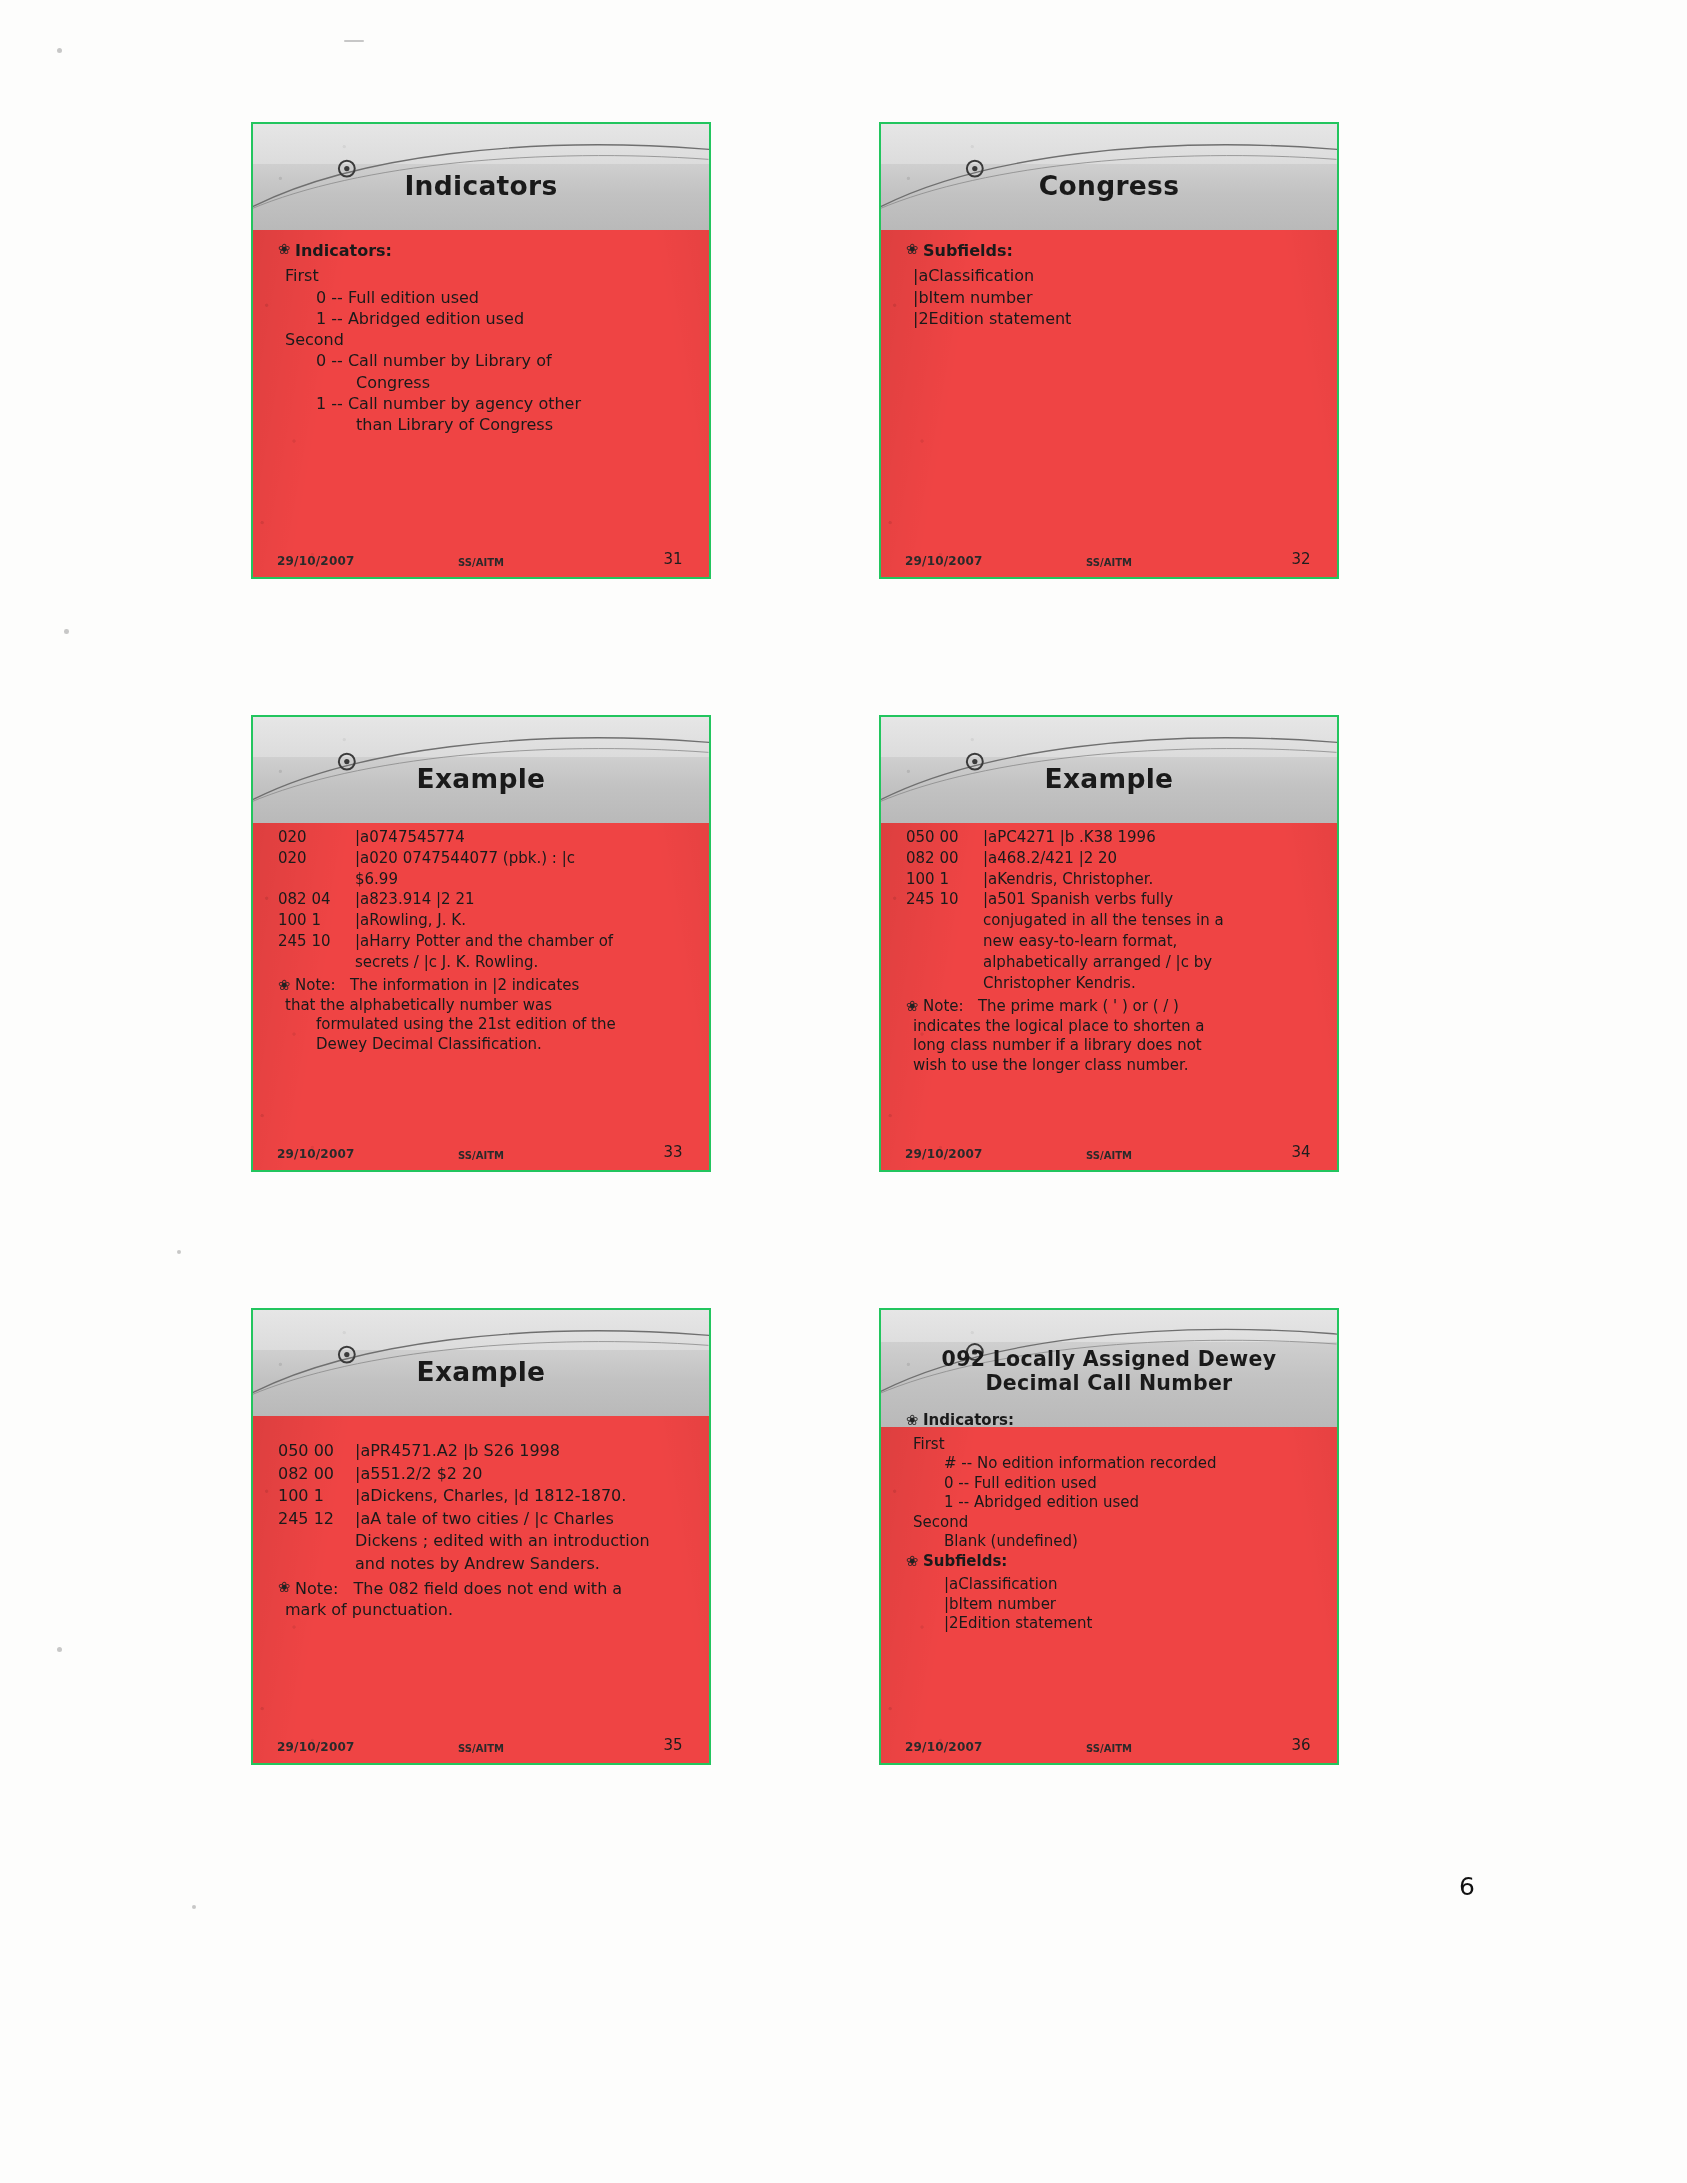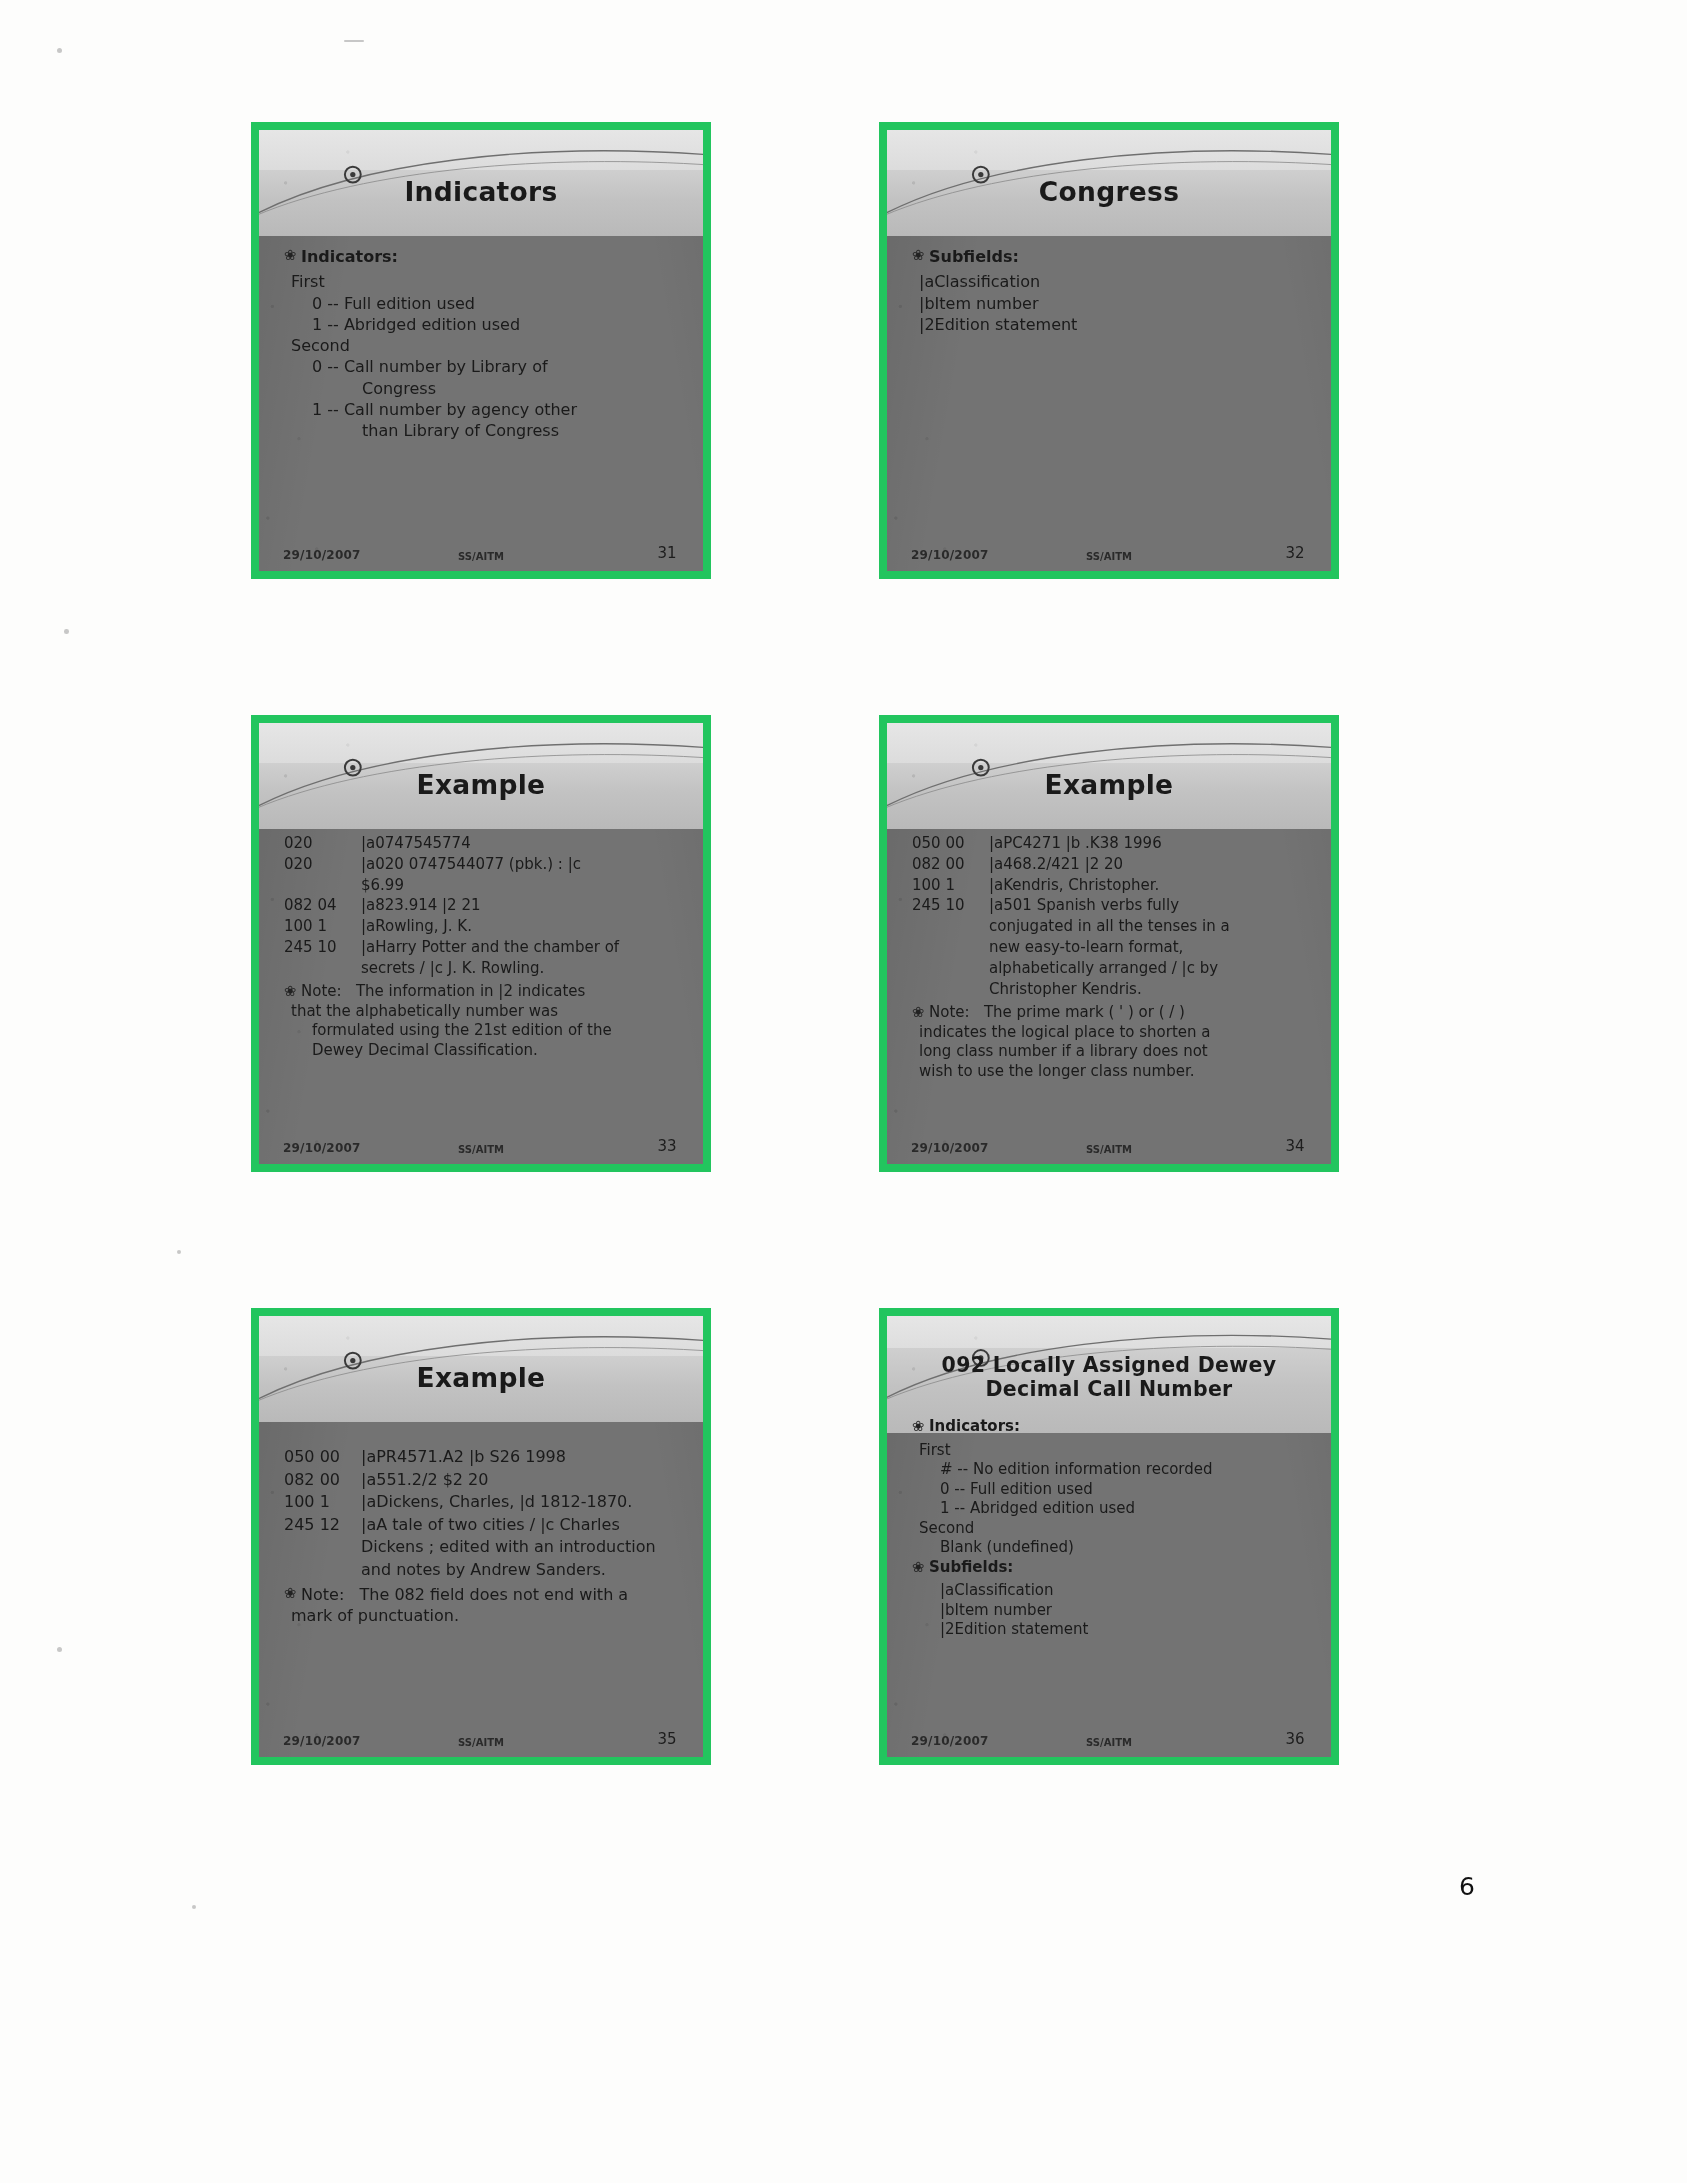--- a/index.html
+++ b/index.html
@@ -34,22 +34,22 @@
     width: 1211px;
     display: grid;
     grid-template-columns: 582px 582px;
     column-gap: 46px;
     row-gap: 136px;
   }
   .slide {
     position: relative;
     width: 460px;
     height: 457px;
-    border: 8px solid #22c55e;
-    background: #737373;
+    border: 2px solid #22c55e;
+    background: #ef4444;
     box-sizing: border-box;
     overflow: hidden;
   }
   
   .slide::after {
     content: "";
     position: absolute;
     inset: 0;
     pointer-events: none;
     background:
@@ -128,21 +128,21 @@
   }
   .bullet-mark {
     display: inline-block;
     width: 17px;
     font-size: 14.6px;
     line-height: 1.2;
     color: #222;
     flex: 0 0 17px;
   }
   .lvl1 { margin-left: 7px; }
-  .lvl2 { margin-left: 28px; }
+  .lvl2 { margin-left: 38px; }
   .lvl3 { margin-left: 78px; }
   .plain { font-weight: normal; }
   .marc-row {
     display: flex;
     margin-bottom: 1.3px;
   }
   .marc-tag {
     flex: 0 0 77px;
     white-space: pre;
   }

